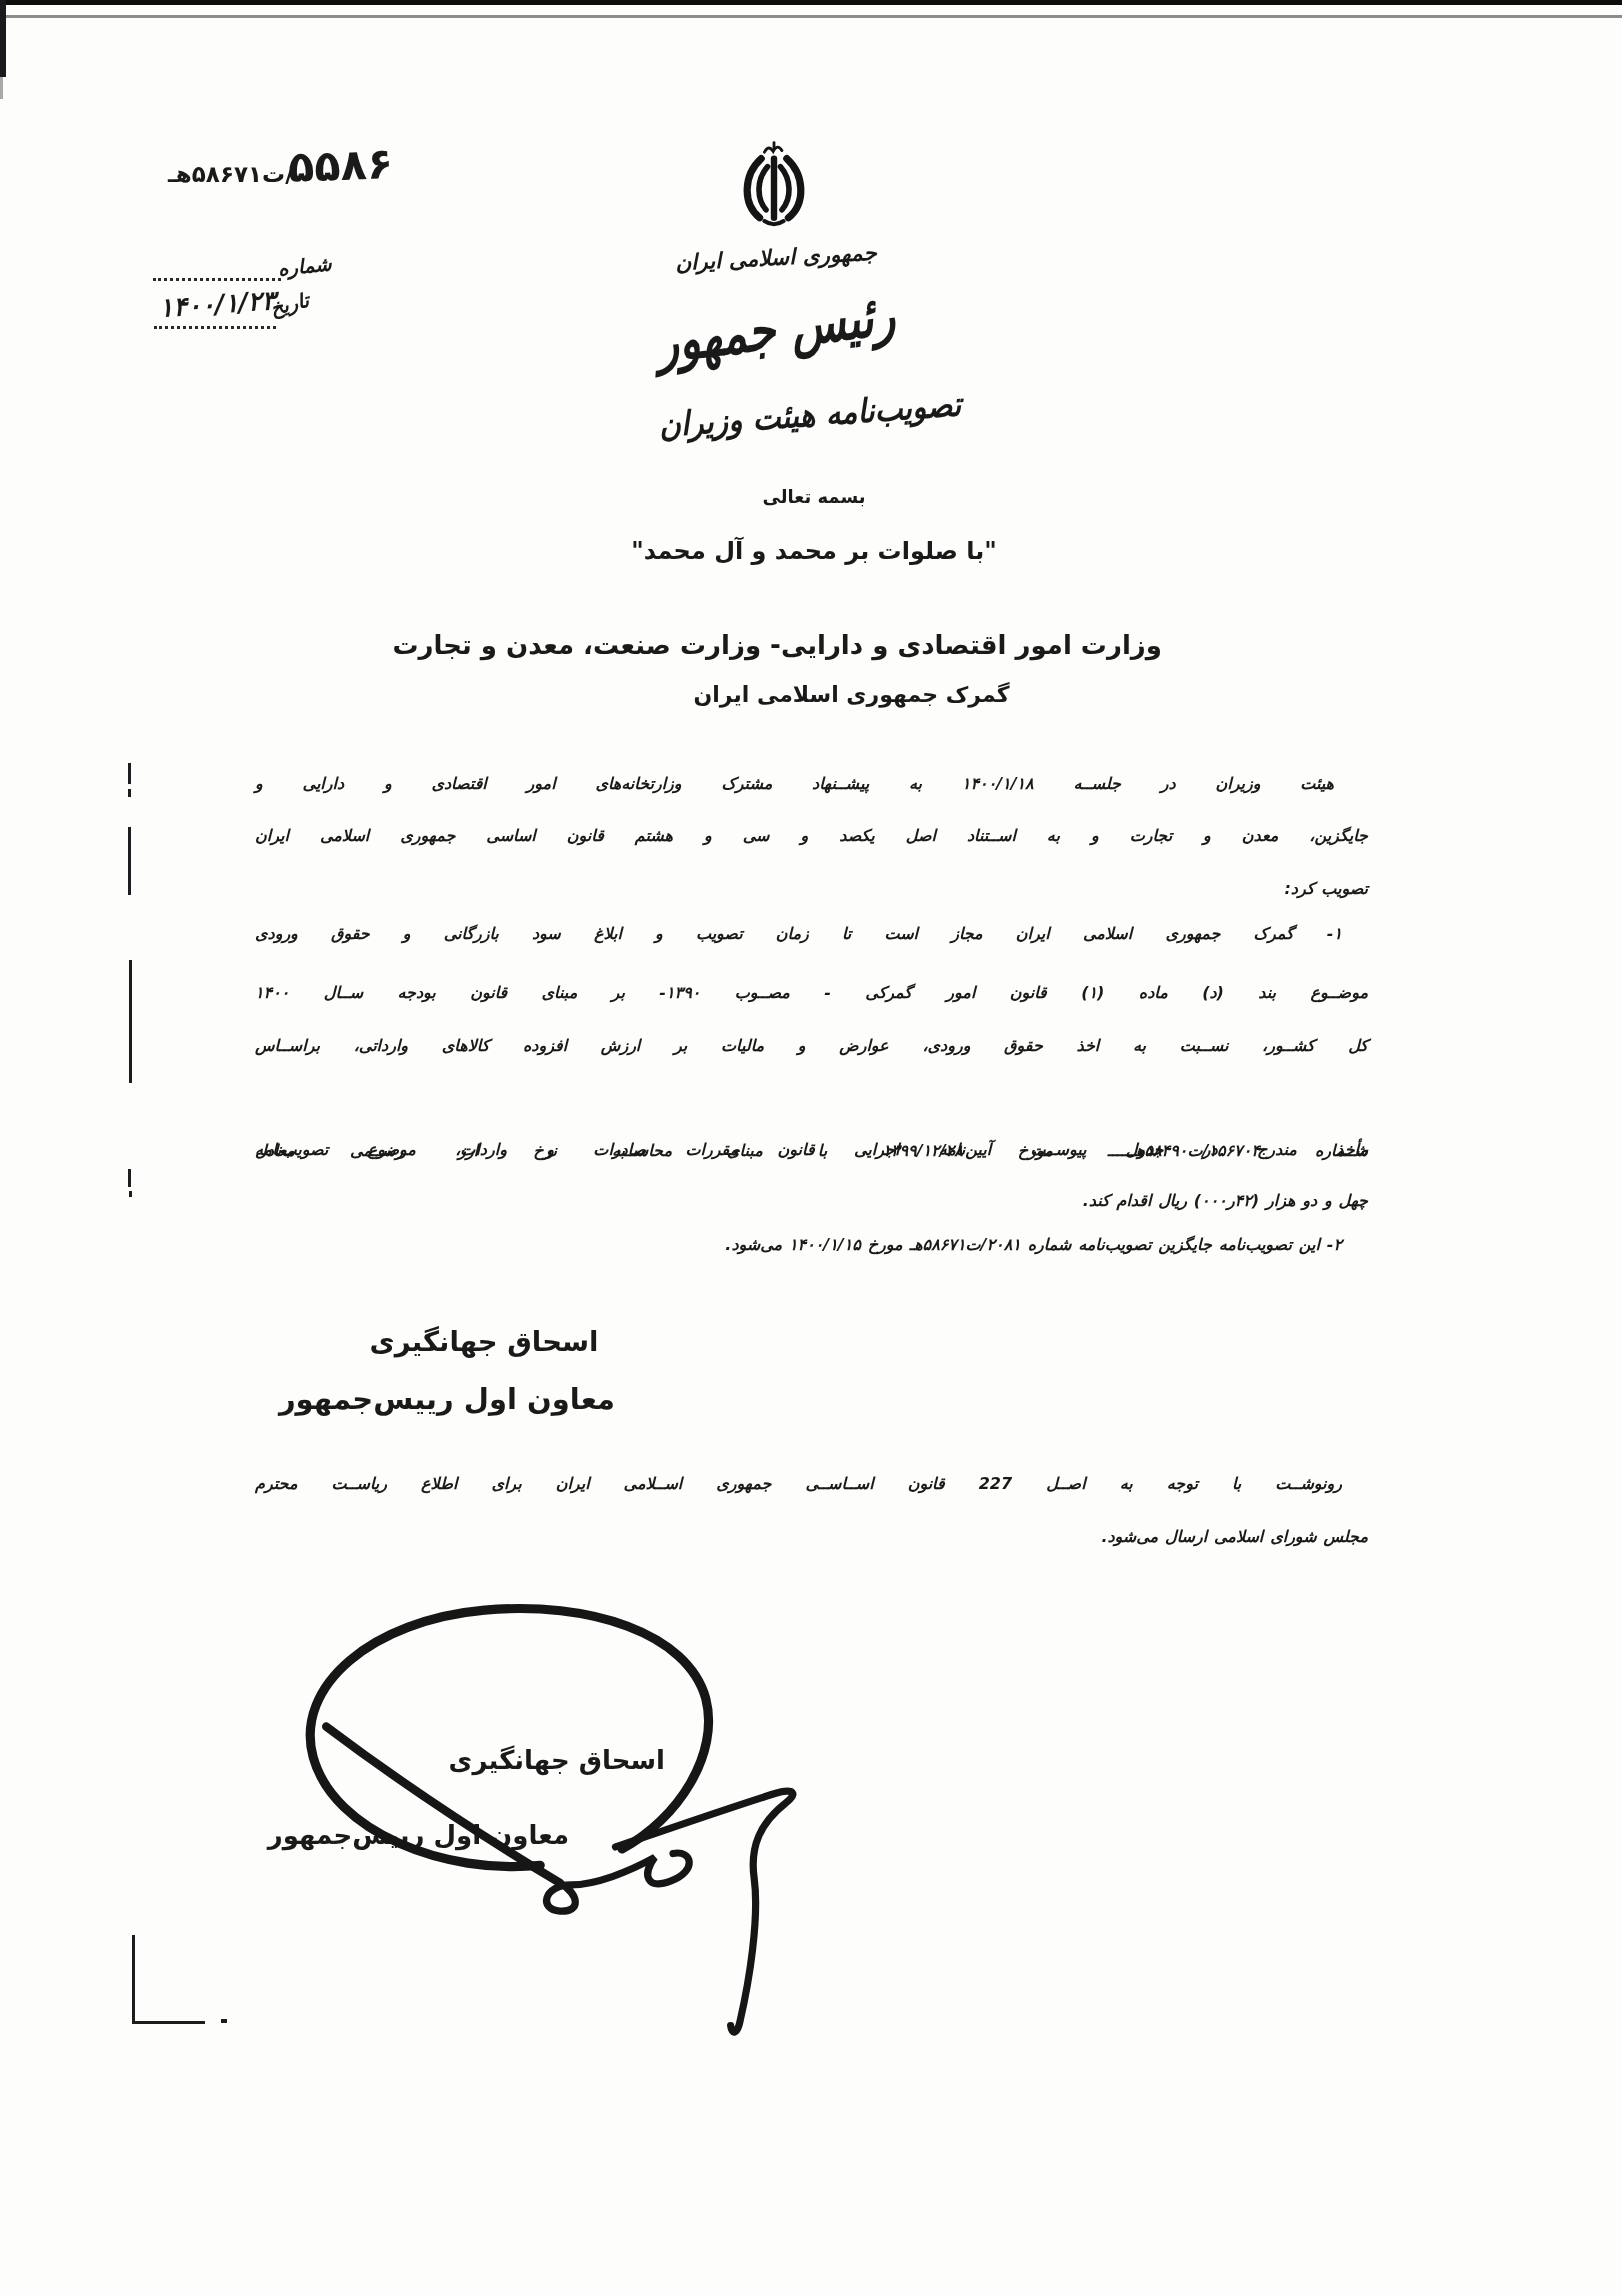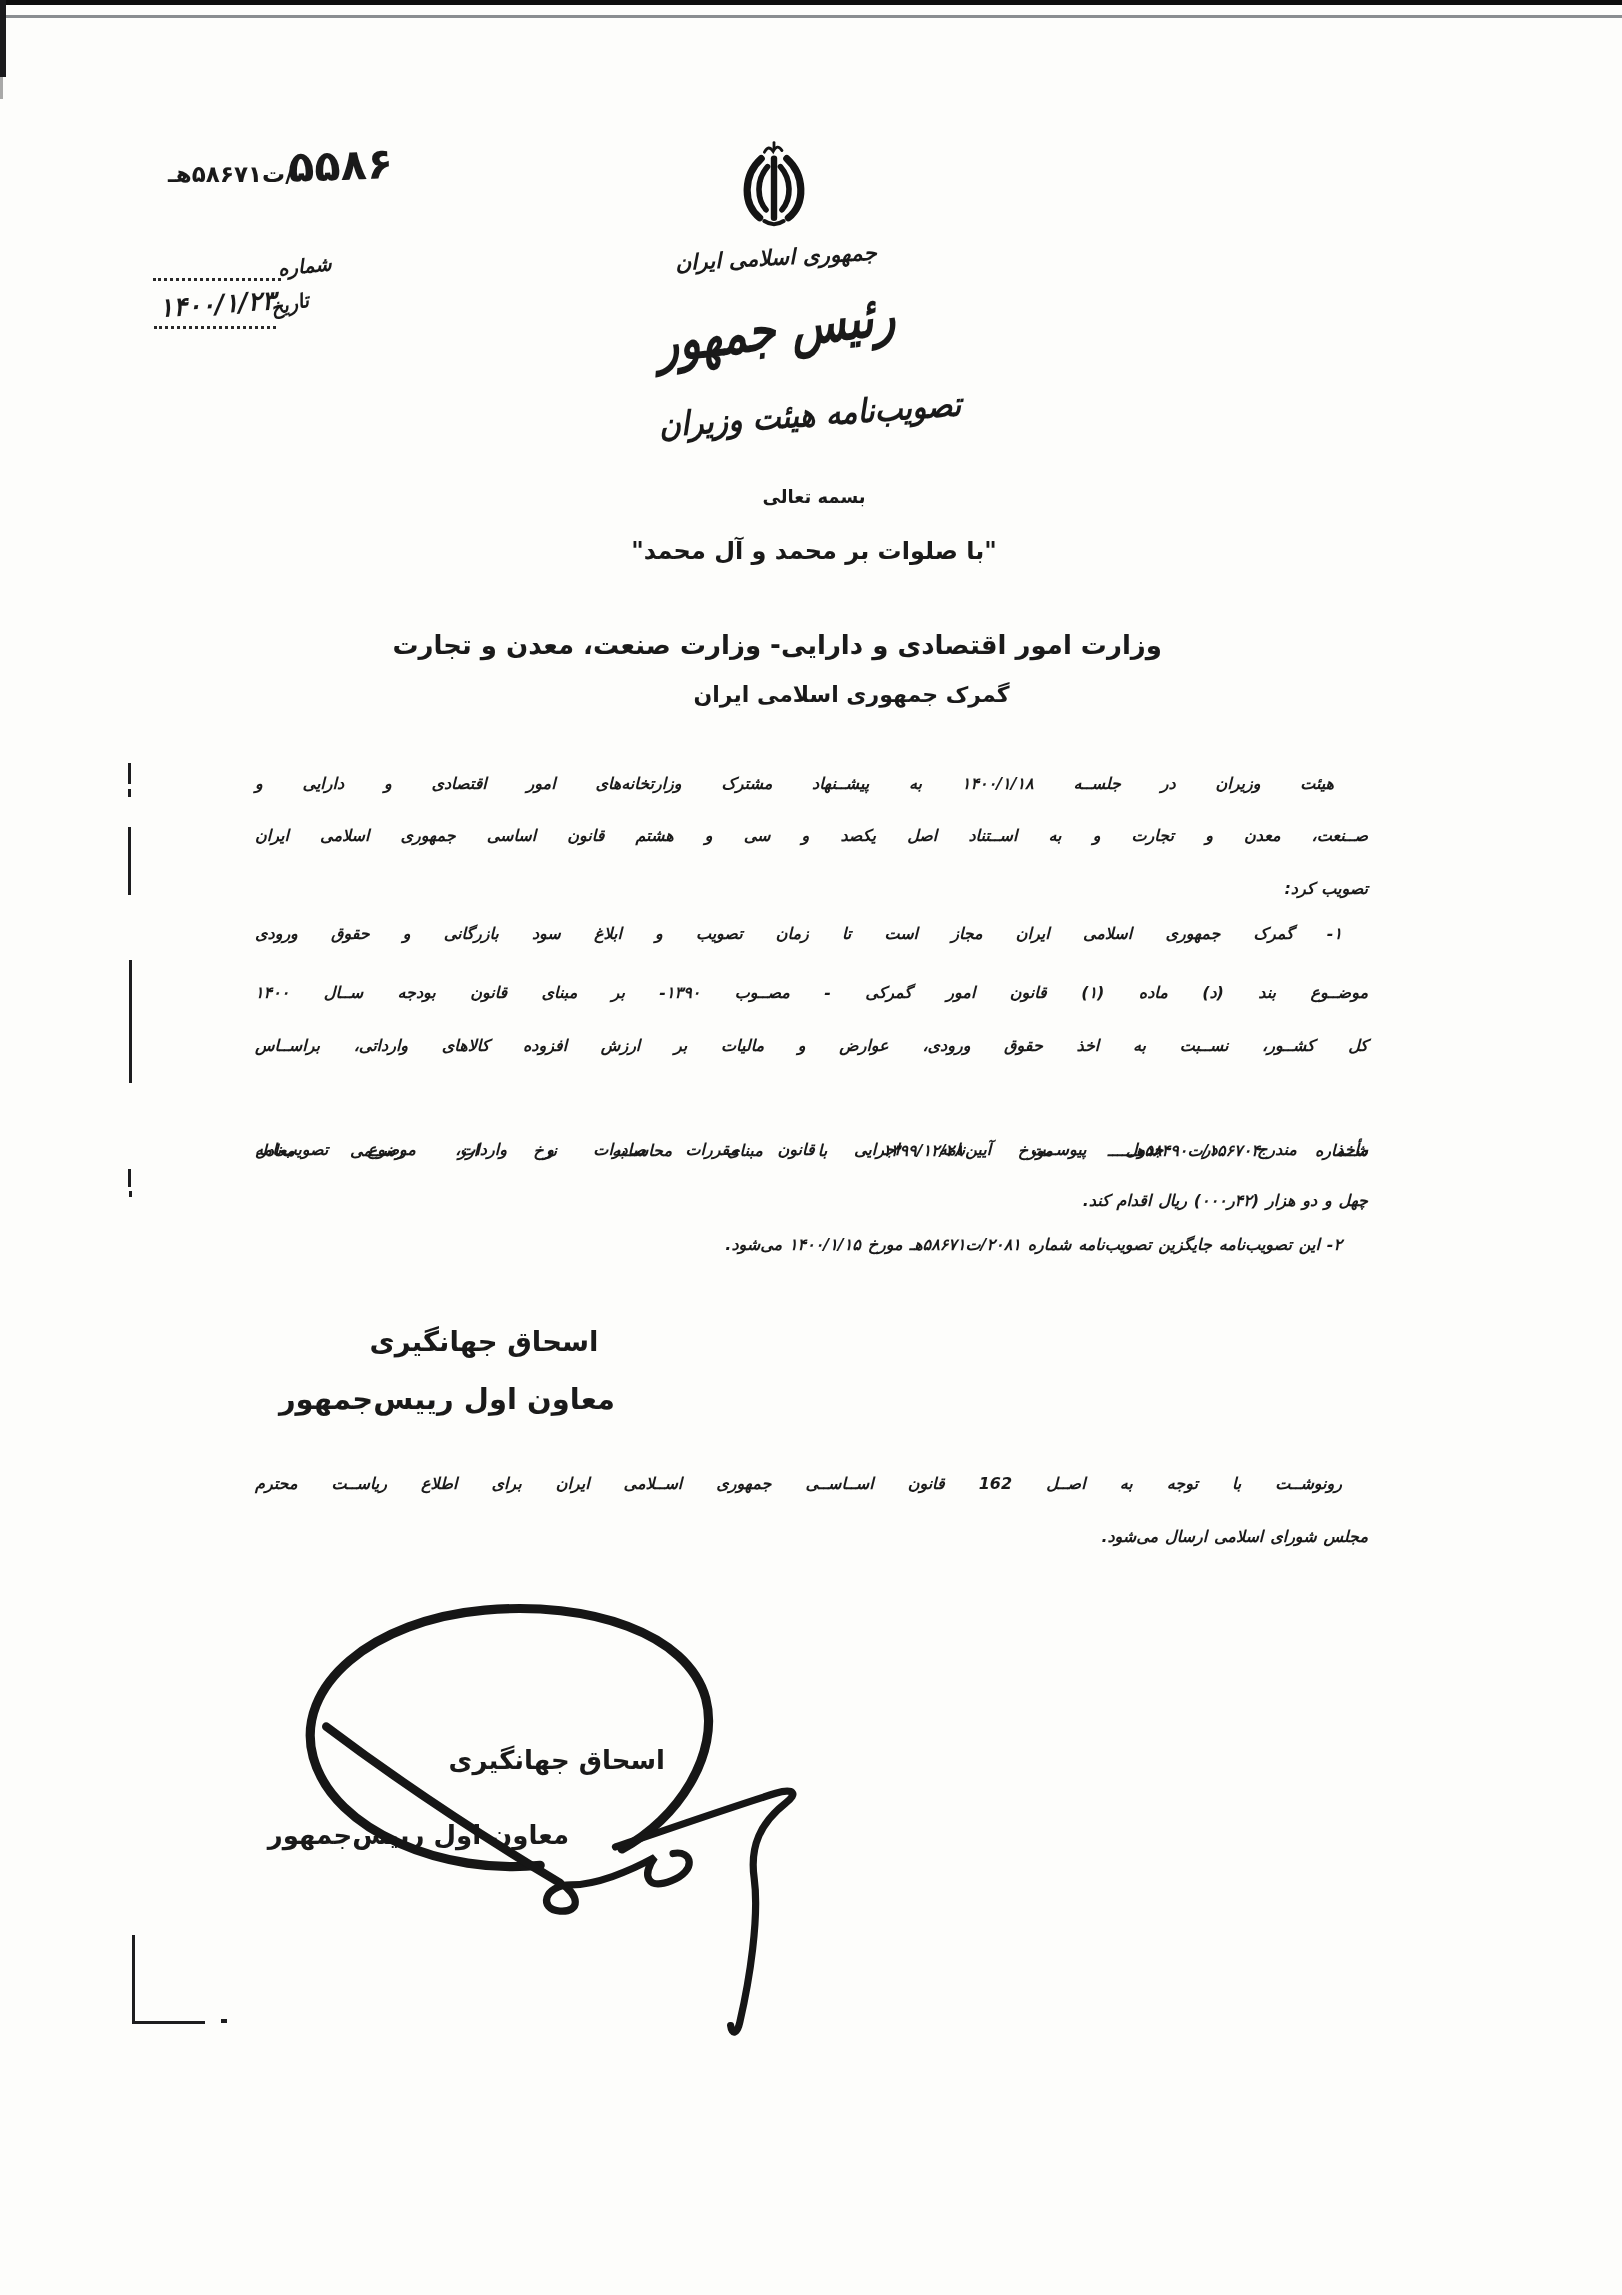--- a/index.html
+++ b/index.html
@@ -79,36 +79,36 @@
   <div class="abs rtl nowrap centerstack scriptish" style="left:612px;top:296px;width:327px;font-size:56px;transform:rotate(-7deg) scaleX(.8);">رئیس جمهور</div>
   <div class="abs rtl nowrap centerstack scriptish" style="left:640px;top:395px;width:340px;font-size:33px;transform:rotate(-4deg) scaleX(.9);">تصویب‌نامه هیئت وزیران</div>
 
   <div class="abs rtl nowrap centerstack b" style="left:683px;top:486px;width:262px;font-size:18px;">بسمه تعالی</div>
   <div class="abs rtl nowrap centerstack b" style="left:585px;top:537px;width:458px;font-size:24px;">"با صلوات بر محمد و آل محمد"</div>
 
   <div class="abs rtl nowrap centerstack b" style="left:475px;top:630px;width:687px;font-size:26px;">وزارت امور اقتصادی و دارایی- وزارت صنعت، معدن و تجارت</div>
   <div class="abs rtl nowrap centerstack b" style="left:655px;top:682px;width:393px;font-size:22px;">گمرک جمهوری اسلامی ایران</div>
 
   <div class="bline" style="top:758px;padding-right:34px;width:1079px;">هیئت وزیران در جلســه ۱۴۰۰/۱/۱۸ به پیشــنهاد مشترک وزارتخانه‌های امور اقتصادی و دارایی و</div>
-  <div class="bline" style="top:810px;">صــنعت، معدن و تجارت و به اســتناد اصل یکصد و سی و هشتم قانون اساسی جمهوری اسلامی ایران</div>
+  <div class="bline" style="top:810px;">جایگزین، معدن و تجارت و به اســتناد اصل یکصد و سی و هشتم قانون اساسی جمهوری اسلامی ایران</div>
   <div class="bline rline" style="top:863px;">تصویب کرد:</div>
   <div class="bline" style="top:908px;padding-right:26px;width:1087px;">۱- گمرک جمهوری اسلامی ایران مجاز است تا زمان تصویب و ابلاغ سود بازرگانی و حقوق ورودی</div>
   <div class="bline" style="top:967px;">موضــوع بند (د) ماده (۱) قانون امور گمرکی - مصــوب ۱۳۹۰- بر مبنای قانون بودجه ســال ۱۴۰۰</div>
   <div class="bline" style="top:1020px;">کل کشــور، نســبت به اخذ حقوق ورودی، عوارض و مالیات بر ارزش افزوده کالاهای وارداتی، براســاس</div>
   <div class="bline" style="top:1124px;">مأخذ مندرج در جدول پیوســت آیین‌نامه اجرایی قانون مقررات صادرات و واردات، موضوع تصویب‌نامه</div>
   <div class="bline" style="top:1125px;">شــماره ۱۵۶۷۰۴/ت۵۸۴۹۰هــــــ مورخ ۱۳۹۹/۱۲/۲۸ با مبنای محاســبه نرخ ارز رســمی معادل</div>
   <div class="bline rline" style="top:1175px;">چهل و دو هزار (۴۲ر۰۰۰) ریال اقدام کند.</div>
   <div class="bline rline" style="top:1219px;padding-right:26px;width:1087px;">۲- این تصویب‌نامه جایگزین تصویب‌نامه شماره ۲۰۸۱/ت۵۸۶۷۱هـ مورخ ۱۴۰۰/۱/۱۵ می‌شود.</div>
 
   <div class="abs centerstack" style="left:353px;top:1325px;width:262px;">
     <div class="rtl nowrap b" style="font-size:27.5px;">اسحاق جهانگیری</div>
     <div class="rtl nowrap b" style="font-size:29px;margin-top:25px;">معاون اول رییس‌جمهور</div>
   </div>
 
-  <div class="bline" style="top:1458px;padding-right:26px;width:1087px;">رونوشــت با توجه به اصــل 162 قانون اســاســی جمهوری اســلامی ایران برای اطلاع ریاســت محترم</div>
+  <div class="bline" style="top:1458px;padding-right:26px;width:1087px;">رونوشــت با توجه به اصــل 227 قانون اســاســی جمهوری اســلامی ایران برای اطلاع ریاســت محترم</div>
   <div class="bline rline" style="top:1511px;">مجلس شورای اسلامی ارسال می‌شود.</div>
 
   <div class="abs rtl nowrap centerstack b" style="left:501px;top:1745px;width:164px;font-size:26px;">اسحاق جهانگیری</div>
   <div class="abs rtl nowrap centerstack b" style="left:346px;top:1820px;width:223px;font-size:26px;">معاون اول رییس‌جمهور</div>
 
   <div class="abs" style="left:288px;top:1597px;width:511px;height:458px;">
     <svg viewBox="0 0 780 700" width="511" height="458" fill="none" stroke="#161616" stroke-linecap="round">
       <path d="M385 410 C240 425, 70 360, 38 245 C8 135, 130 35, 300 20 C460 6, 610 55, 638 155 C660 240, 595 340, 510 385" stroke-width="14"></path>
       <path d="M58 198 C180 290, 320 380, 415 437" stroke-width="13"></path>
       <path d="M415 437 C445 455, 448 482, 415 480 C382 478, 390 440, 432 440 C470 440, 520 420, 560 398 C540 425, 548 448, 585 434 C625 419, 618 386, 588 392" stroke-width="11"></path>

